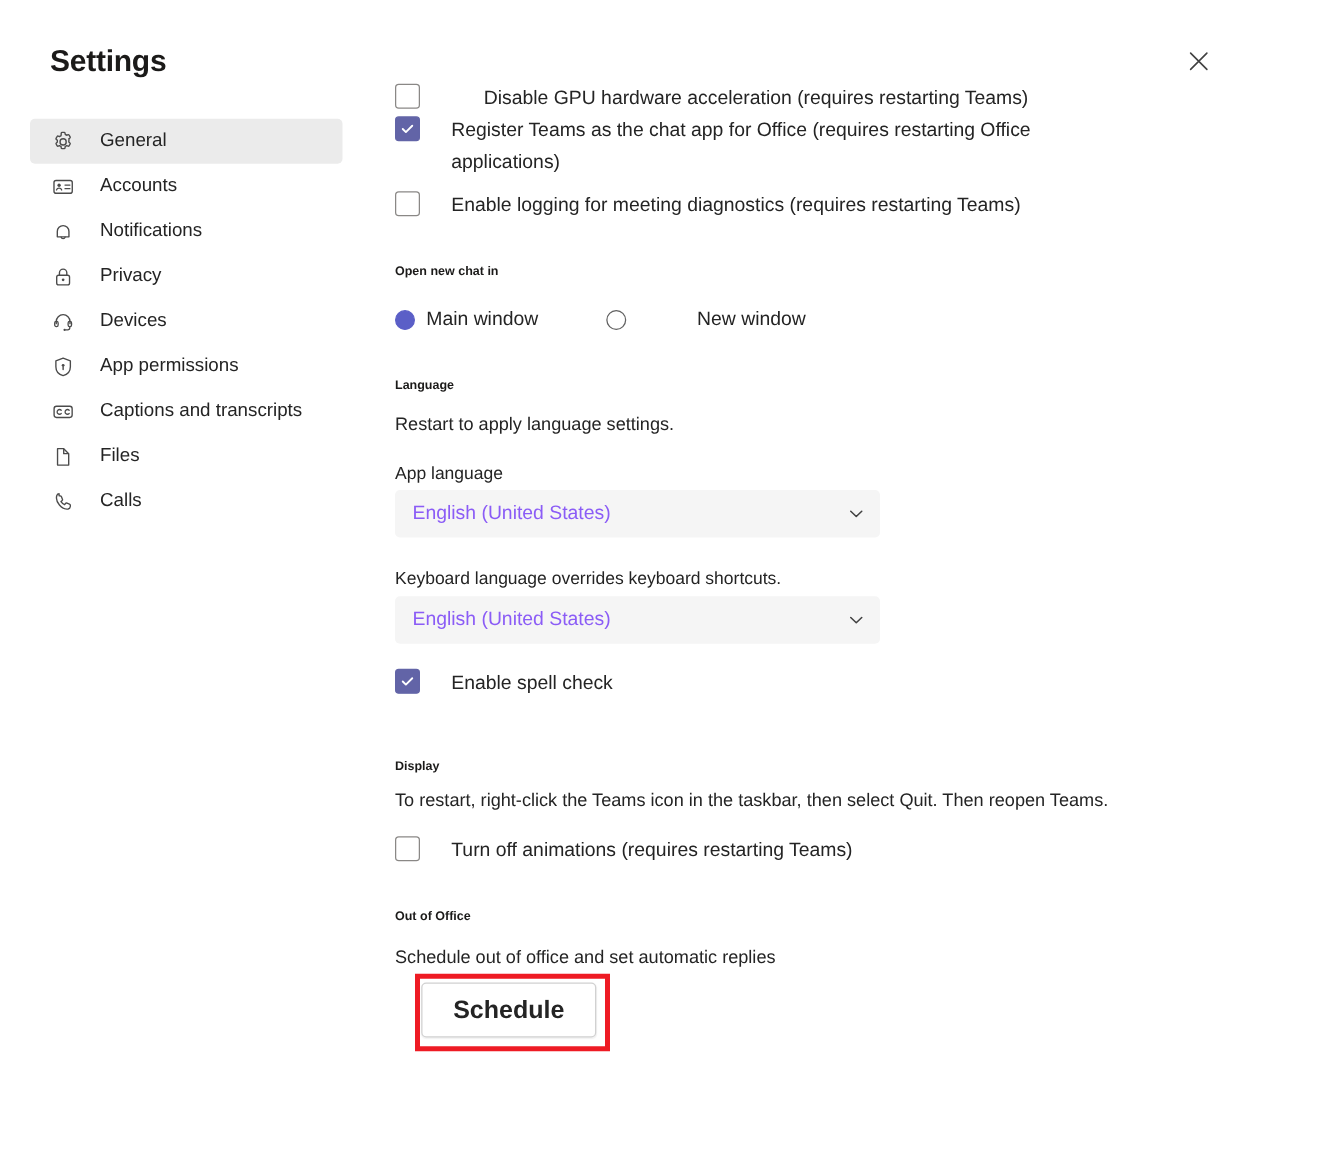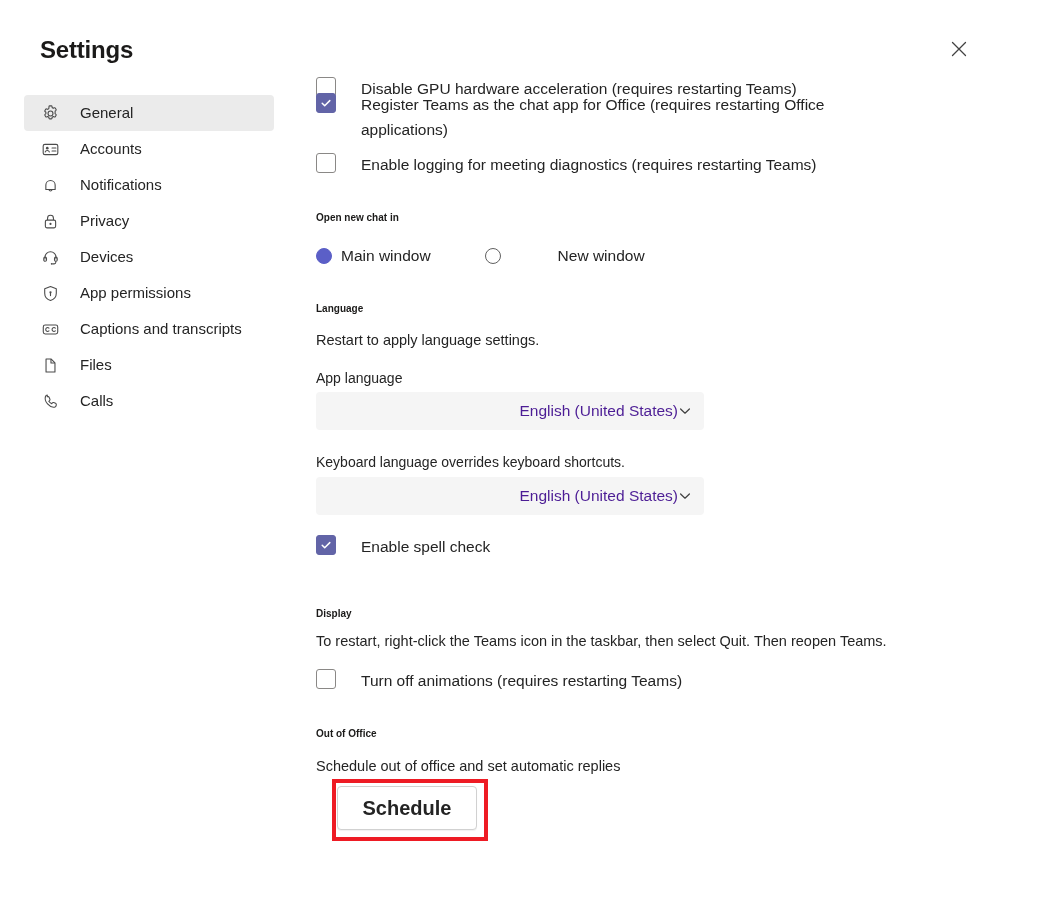--- a/index.html
+++ b/index.html
@@ -179,23 +179,22 @@
     border: none;
     border-radius: 4px;
     display: flex;
     align-items: center;
     padding: 0 12px 0 14px;
     cursor: pointer;
   }
   .dropdown .dd-value {
     flex: 1;
     font-size: 15.5px;
-    color: #4c1d95;
-    line-height: 20px;
-    text-align: right;
+    color: #8b5cf6;
+    line-height: 20px;
   }
   .dropdown .dd-chevron {
     color: #424242;
     display: flex;
     align-items: center;
   }
 
   
   .highlight-box {
     position: absolute;
@@ -334,21 +333,21 @@
         <path d="M6.6 3.2c-.8 0-1.6.6-1.9 1.5-.8 2.5.1 5.5 2.2 7.9 2.1 2.4 5 3.8 7.3 3.4 1-.2 1.7-1 1.8-1.9l.1-1c0-.5-.3-1-.8-1.2l-2-.8a1.2 1.2 0 0 0-1.4.4l-.6.9c-1.2-.5-2.3-1.4-3.1-2.6l.8-.7c.4-.3.6-.9.4-1.4l-.8-2c-.2-.5-.7-.8-1.2-.8h-.8Z" stroke="#4b4b4b" stroke-width="1.15" stroke-linejoin="round"></path>
       </svg>
     </span>
     <span class="nav-label">Calls</span>
   </div>
 
 </nav>
 
 <main class="main">
 
-  <div class="check-row abs" style="left:0px; top:76px;">
+  <div class="check-row abs" style="left:0px; top:66px;gap:26px;">
     <span class="cbox off"></span>
     <span class="check-text">Disable GPU hardware acceleration (requires restarting Teams)</span>
   </div>
 
   <div class="check-row abs" style="left:0px; top:92px; width:600px;">
     <span class="cbox on">
       <svg width="12" height="12" viewBox="0 0 12 12" fill="none">
         <path d="M2.2 6.2 4.7 8.7 9.8 3.6" stroke="#ffffff" stroke-width="1.5" stroke-linecap="round" stroke-linejoin="round"></path>
       </svg>
     </span>

